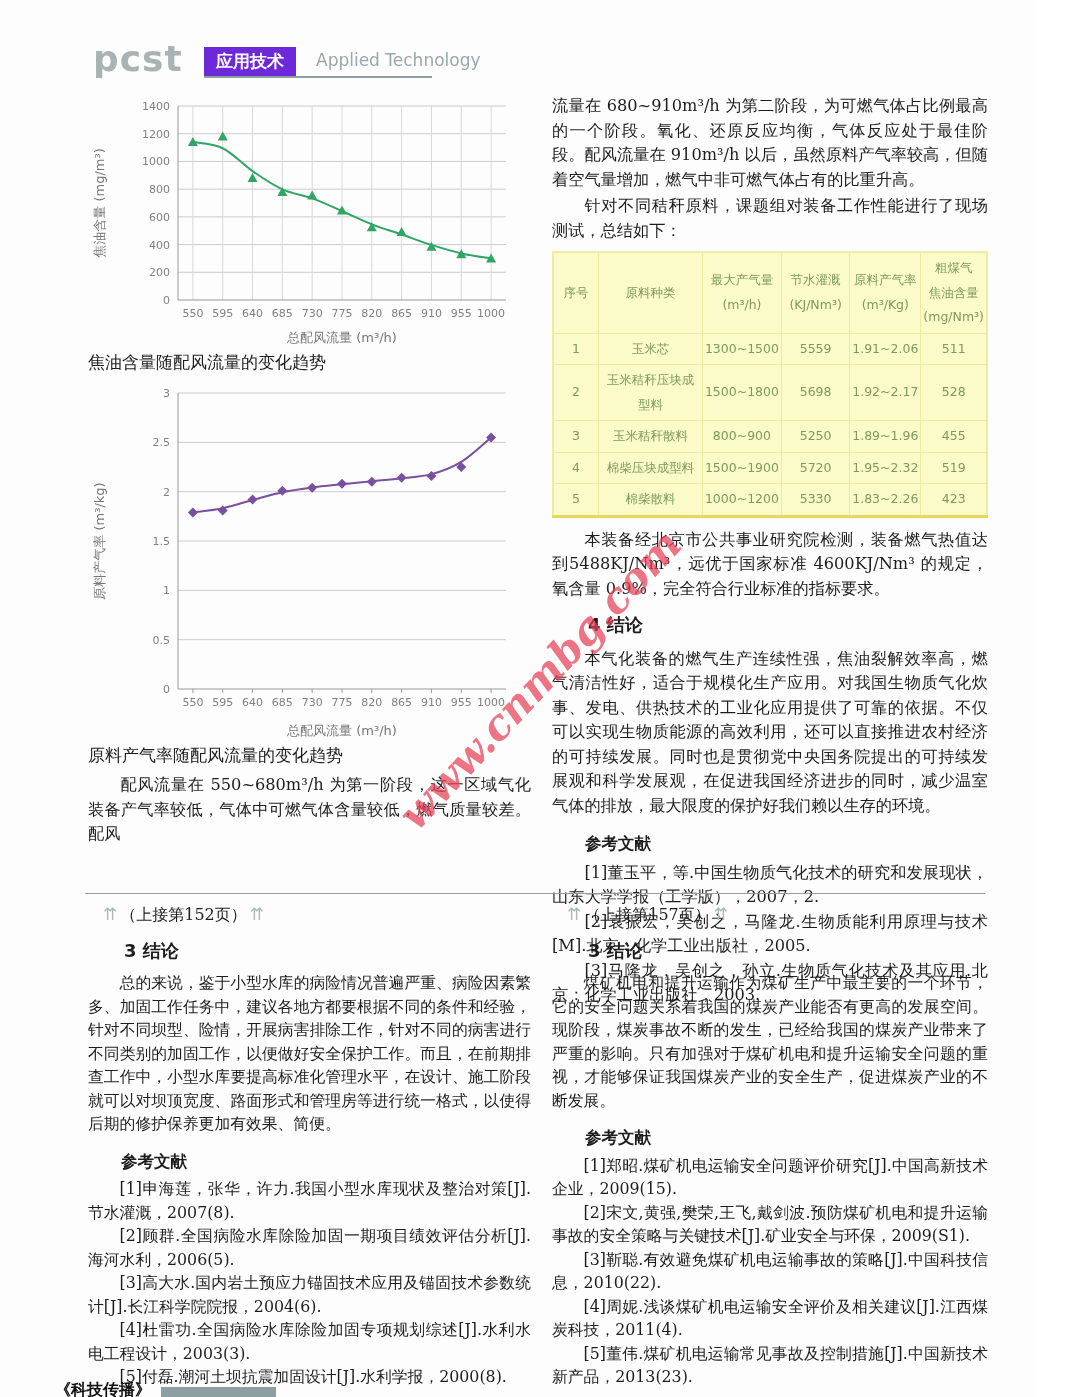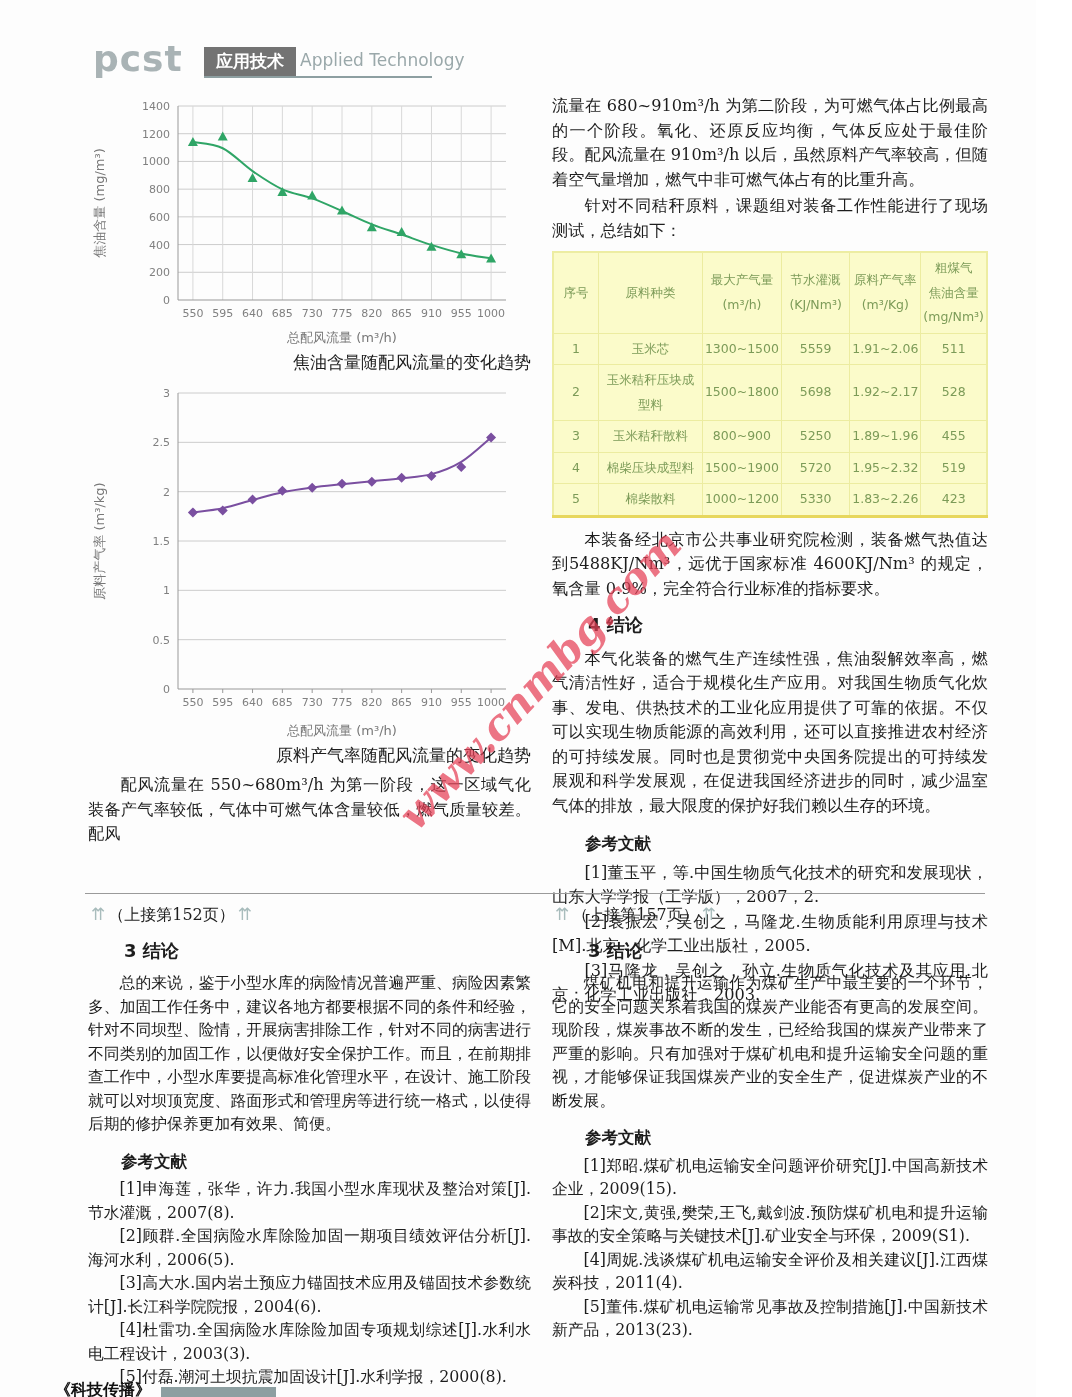--- a/index.html
+++ b/index.html
@@ -1,53 +1,53 @@
 <!DOCTYPE html>
 <html><head>
 <meta charset="utf-8">
 <style>
   html,body{margin:0;padding:0;background:#fff;}
   .page{position:relative;width:1036px;height:1397px;background:#fdfdfd;overflow:hidden;
         font-family:"DejaVu Serif",serif;color:#1d1d1d;}
   
   .logo{position:absolute;left:93px;top:41px;font-family:"DejaVu Sans",sans-serif;
         font-weight:bold;font-size:36px;letter-spacing:1px;color:#a9b3b5;line-height:1;}
-  .section-cn{position:absolute;left:204px;top:47px;background:#737373;color:#fff;
+  .section-cn{position:absolute;left:204px;top:47px;background:#6d28d9;color:#fff;
         font-family:"DejaVu Sans",sans-serif;font-size:17px;font-weight:bold;padding:3px 12px;}
-  .section-en{position:absolute;left:300px;top:50px;color:#9aa8aa;
+  .section-en{position:absolute;left:316px;top:50px;color:#9aa8aa;
         font-family:"DejaVu Sans",sans-serif;font-size:17px;text-align:right;}
   .header-rule{position:absolute;left:204px;top:76px;width:228px;height:2px;background:#8d9fa1;}
   
   .col{position:absolute;width:443px;font-size:16.2px;line-height:24.5px;text-align:justify;}
   .col-left{left:88px;top:96px;}
   .col-right{left:552px;top:94px;width:436px;}
   .bot{position:absolute;width:443px;font-size:15.8px;line-height:23.5px;text-align:justify;}
   .bot-left{left:88px;top:901px;}
   .bot-right{left:552px;top:901px;width:436px;}
   p.body{margin:0 0 2px 0;}
   .indent{text-indent:2em;}
-  .caption{text-align:right;font-size:17px;margin:2px 0 6px;}
+  .caption{text-align:left;font-size:17px;margin:2px 0 6px;}
   .sec-heading{font-family:"DejaVu Sans",sans-serif;font-size:18px;font-weight:bold;
         margin:12px 0 9px 2em;}
   .refs-heading{font-family:"DejaVu Sans",sans-serif;font-size:16.5px;font-weight:bold;
         margin:14px 0 4px 2em;}
   .ref{margin:0;text-indent:2em;}
   svg{display:block;}
   svg text{font-family:"DejaVu Sans",sans-serif;}
   
   .data-table{width:100%;border-collapse:collapse;background:#fbfbca;margin:8px 0 10px;
         border:2px solid #ededa2;border-bottom:3px solid #e7d75e;}
   .data-table th,.data-table td{border:1.5px solid #ececa0;color:#7c9b58;font-size:12.5px;
         text-align:center;padding:3px 2px;font-family:"DejaVu Sans",sans-serif;white-space:pre-line;}
   .data-table th{height:66px;font-weight:normal;}
   .data-table td{height:23px;}
   
   .divider{position:absolute;left:85px;top:893px;width:900px;border-top:1px solid #9a9a9a;}
   
-  .continued{font-size:16px;margin:2px 0 10px;text-align:left;}
+  .continued{font-size:16px;margin:2px 12px 10px;text-align:left;}
   .arrows{color:#a8bcbc;font-family:"DejaVu Sans",sans-serif;margin:0 3px;font-size:17px;}
   
   .watermark{position:absolute;left:330px;top:655px;width:420px;text-align:center;
         transform:rotate(-47deg);color:rgba(228,62,84,0.72);font-size:42px;font-style:italic;
         font-weight:bold;font-family:"DejaVu Serif",serif;pointer-events:none;}
   
   .footer{position:absolute;left:55px;top:1380px;display:flex;align-items:flex-start;gap:10px;}
   .journal{font-weight:bold;font-size:16px;color:#111;}
   .footer-box{width:115px;height:14px;background:#8d9fa1;margin-top:7px;}
 </style>
@@ -274,20 +274,21 @@
 
   <div class="bot bot-right">
     <div class="continued">
       <span class="arrows">⇈</span><span>（上接第157页）</span><span class="arrows">⇈</span>
     </div>
     <h3 class="sec-heading">3 结论</h3>
     <p class="body indent">煤矿机电和提升运输作为煤矿生产中最主要的一个环节，它的安全问题关系着我国的煤炭产业能否有更高的发展空间。现阶段，煤炭事故不断的发生，已经给我国的煤炭产业带来了严重的影响。只有加强对于煤矿机电和提升运输安全问题的重视，才能够保证我国煤炭产业的安全生产，促进煤炭产业的不断发展。</p>
     <h4 class="refs-heading">参考文献</h4>
     <p class="ref">[1]郑昭.煤矿机电运输安全问题评价研究[J].中国高新技术企业，2009(15).</p>
     <p class="ref">[2]宋文,黄强,樊荣,王飞,戴剑波.预防煤矿机电和提升运输事故的安全策略与关键技术[J].矿业安全与环保，2009(S1).</p>
+    <p class="ref">[3]靳聪.有效避免煤矿机电运输事故的策略[J].中国科技信息，2010(22).</p>
     <p class="ref">[4]周妮.浅谈煤矿机电运输安全评价及相关建议[J].江西煤炭科技，2011(4).</p>
     <p class="ref">[5]董伟.煤矿机电运输常见事故及控制措施[J].中国新技术新产品，2013(23).</p>
   </div>
 
   <div class="watermark">www.cnmbg.com</div>
 
   <div class="footer">
     <span class="journal">《科技传播》</span>
     <span class="footer-box"></span>
   </div>

